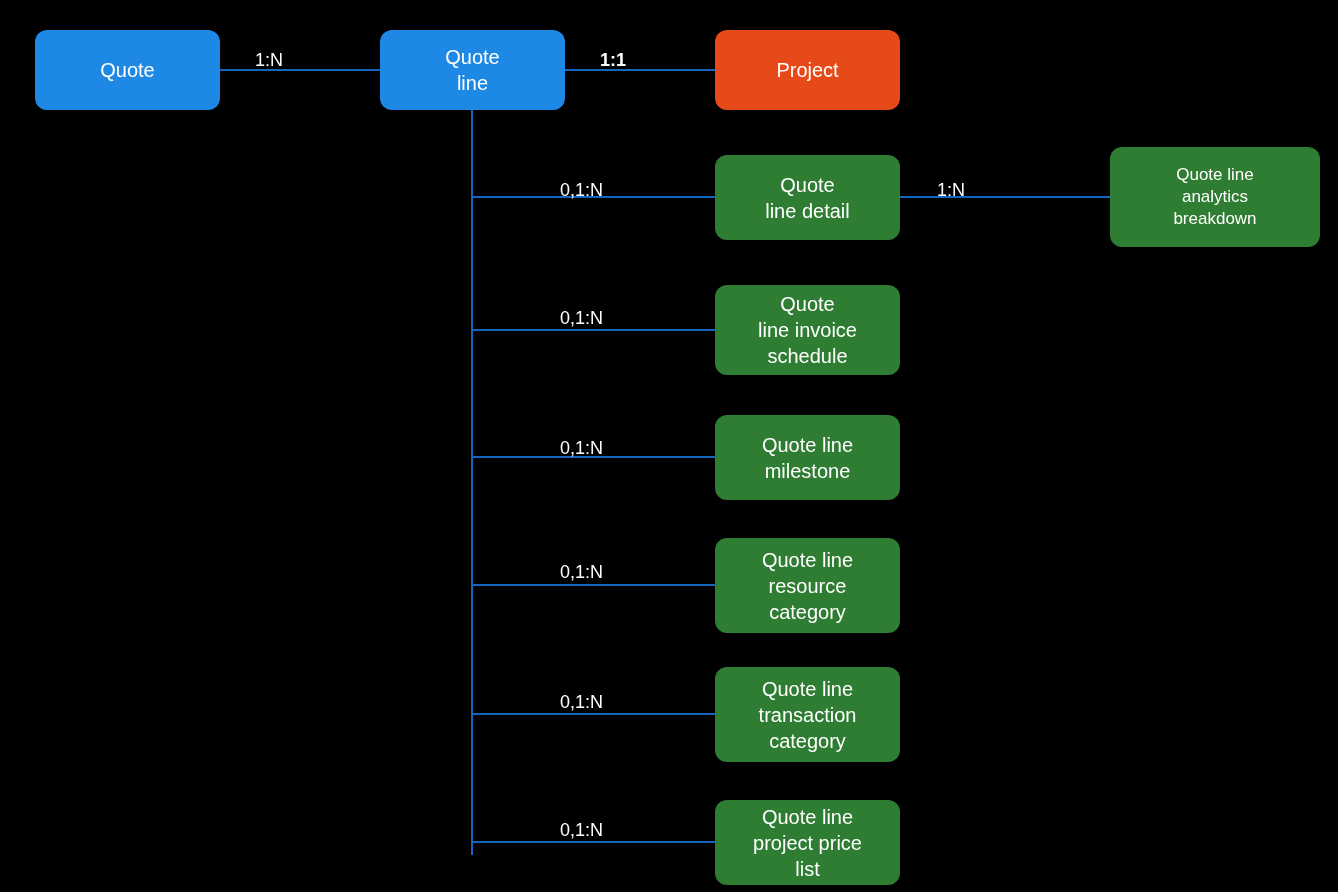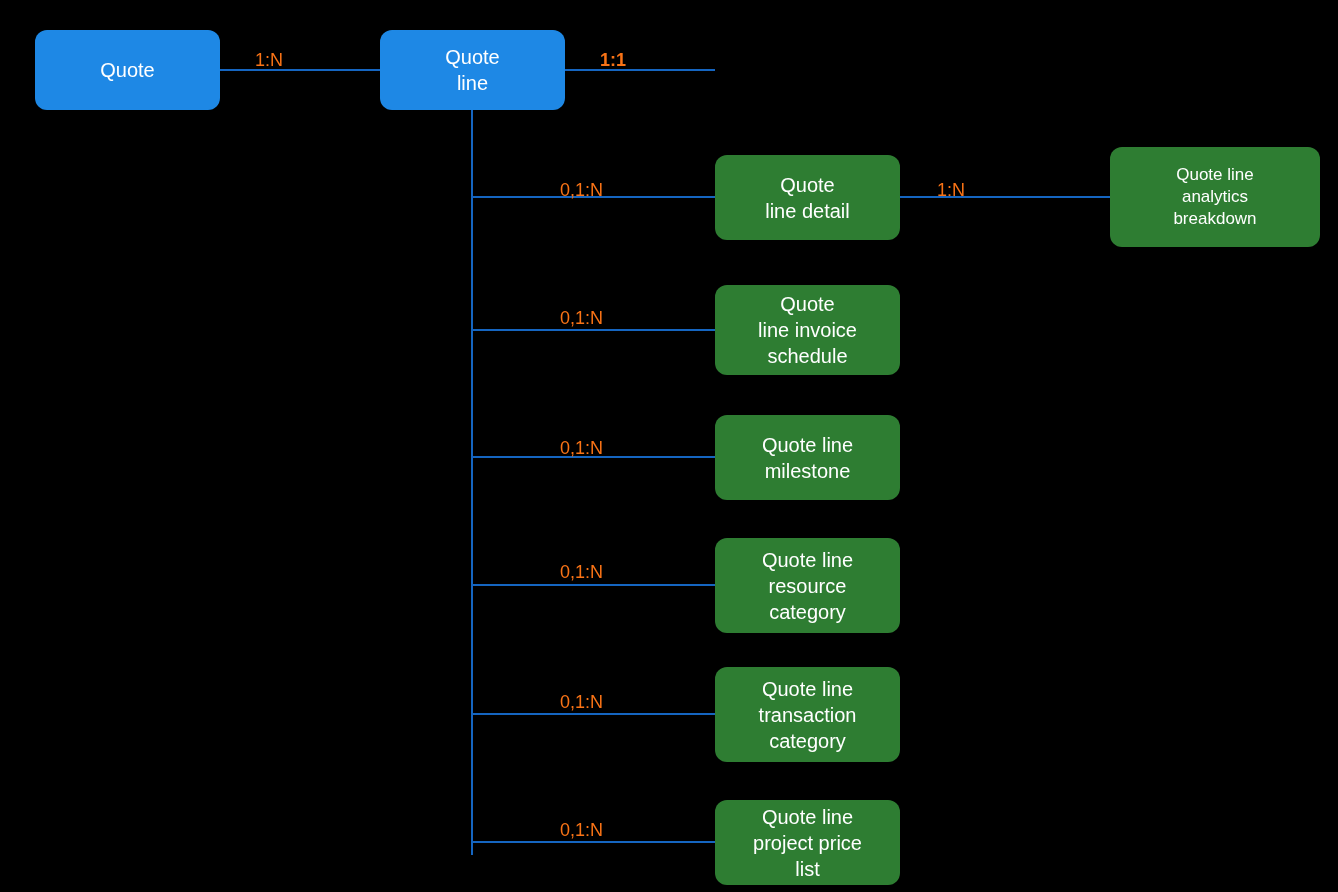--- a/index.html
+++ b/index.html
@@ -48,21 +48,21 @@
 
     .connector-line {
       stroke: #1565c0;
       stroke-width: 2;
       fill: none;
     }
 
     
     .relation-label {
       position: absolute;
-      color: #f97316;
+      color: #ffffff;
       font-size: 18px;
       font-weight: 400;
     }
   </style>
 </head>
 <body>
 
 <div class="diagram-container">
   <svg class="connectors">
 
@@ -88,20 +88,23 @@
   </svg>
 
   <div class="node node-blue" style="left:35px; top:30px; width:185px; height:80px;">
     <span>Quote</span>
   </div>
 
   <div class="node node-blue" style="left:380px; top:30px; width:185px; height:80px;">
     <span>Quote<br>line</span>
   </div>
 
+  <div class="node node-orange" style="left:715px; top:30px; width:185px; height:80px;">
+    <span>Project</span>
+  </div>
 
   <div class="node node-green" style="left:715px; top:155px; width:185px; height:85px;">
     <span>Quote<br>line detail</span>
   </div>
 
   <div class="node node-green" style="left:1110px; top:147px; width:210px; height:100px; font-size:17px;">
     <span>Quote line<br>analytics<br>breakdown</span>
   </div>
 
   <div class="node node-green" style="left:715px; top:285px; width:185px; height:90px;">

